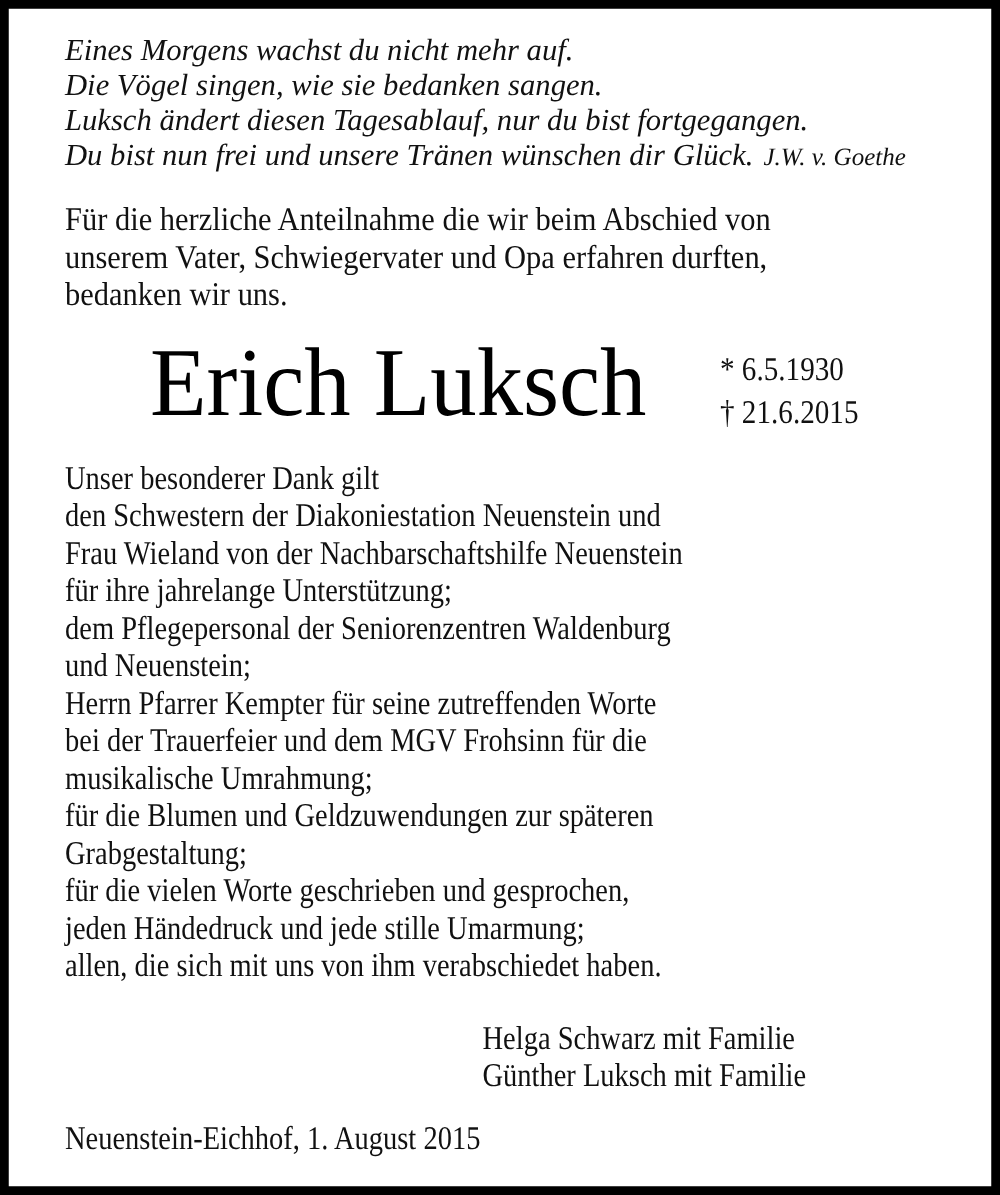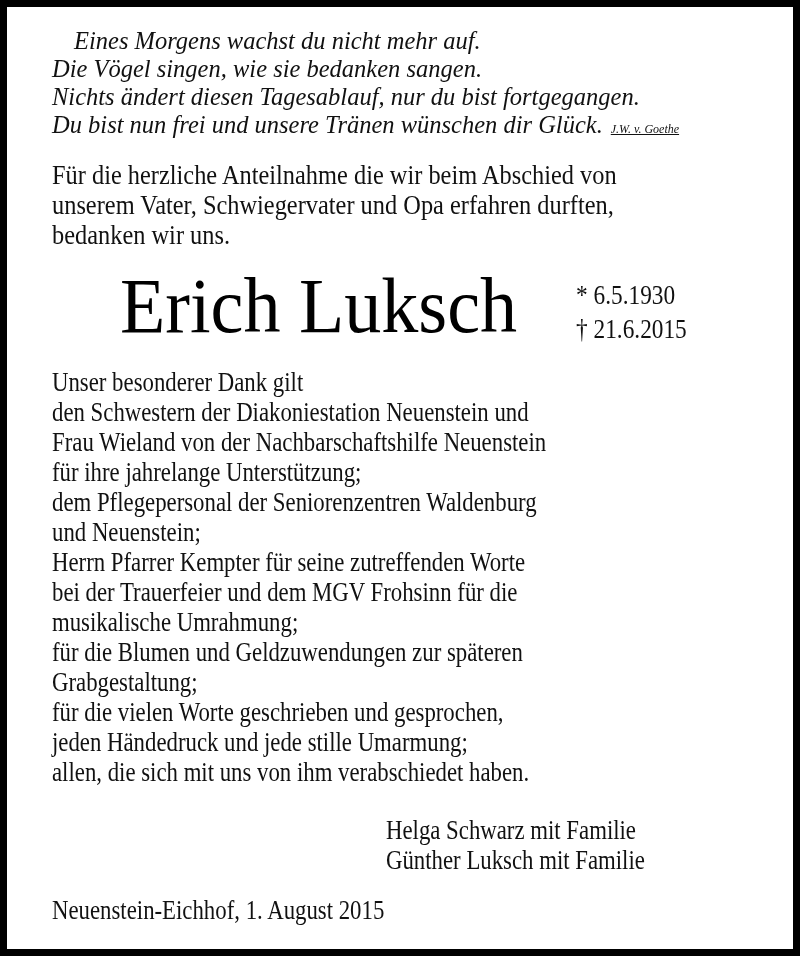--- a/index.html
+++ b/index.html
@@ -7,35 +7,35 @@
   .frame {
     position: absolute; left: 0; top: 0; width: 800px; height: 956px;
     box-sizing: border-box; border: 7px solid #000000; background: #ffffff;
   }
   .line {
     position: absolute; white-space: nowrap;
     font-family: "Liberation Serif", serif; color: #111111;
     transform-origin: 0 0;
   }
   .poem { font-style: italic; font-size: 24.5px; line-height: 28px; }
-  .poem .author { font-style: italic; font-size: 12px; margin-left: 8px; text-decoration: underline; }
+  .poem .author { font-style: italic; font-size: 20px; margin-left: 8px; }
   .body { font-size: 26.5px; line-height: 30px; transform: scaleX(0.86); }
   .intro { font-size: 26.5px; line-height: 30px; transform: scaleX(0.92); }
   .name { font-size: 78px; line-height: 80px; transform: scaleX(0.95); color: #000; }
   .dates { font-size: 26.5px; line-height: 30px; transform: scaleX(0.88); }
 </style>
 </head>
 <body>
 
 <div class="frame"></div>
 
 <div>
-  <div class="line poem" style="left:52px; top:27px;margin-left:22px;">Eines Morgens wachst du nicht mehr auf.</div>
+  <div class="line poem" style="left:52px; top:27px;">Eines Morgens wachst du nicht mehr auf.</div>
   <div class="line poem" style="left:52px; top:55px;">Die Vögel singen, wie sie bedanken sangen.</div>
-  <div class="line poem" style="left:52px; top:83px;">Nichts ändert diesen Tagesablauf, nur du bist fortgegangen.</div>
+  <div class="line poem" style="left:52px; top:83px;">Luksch ändert diesen Tagesablauf, nur du bist fortgegangen.</div>
   <div class="line poem" style="left:52px; top:111px;"><span>Du bist nun frei und unsere Tränen wünschen dir Glück.</span><span class="author">J.W. v. Goethe</span></div>
 </div>
 
 <div>
   <div class="line intro" style="left:52px; top:160px;">Für die herzliche Anteilnahme die wir beim Abschied von</div>
   <div class="line intro" style="left:52px; top:190px;">unserem Vater, Schwiegervater und Opa erfahren durften,</div>
   <div class="line intro" style="left:52px; top:220px;">bedanken wir uns.</div>
 </div>
 
 <div class="line name" style="left:120px; top:266px;">Erich Luksch</div>

